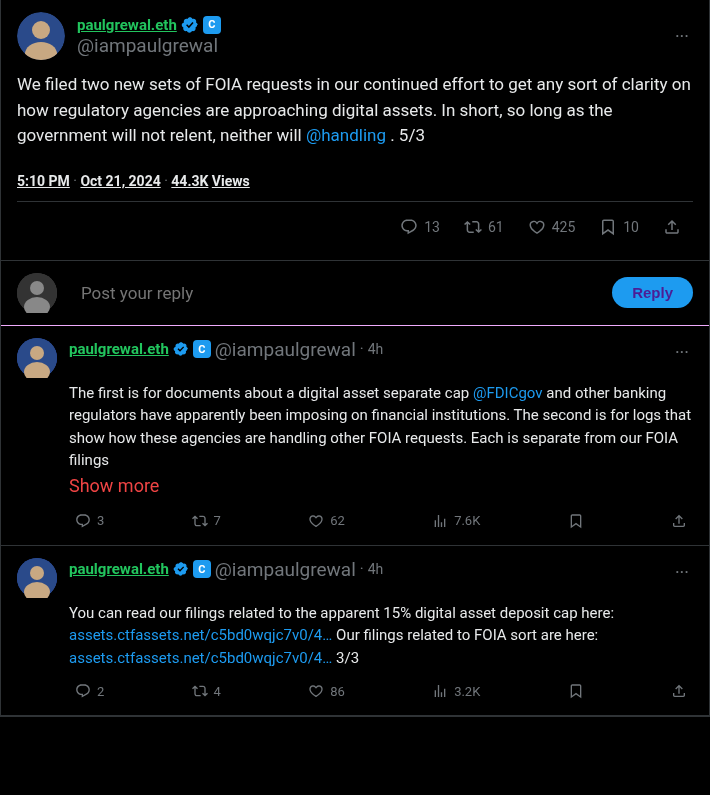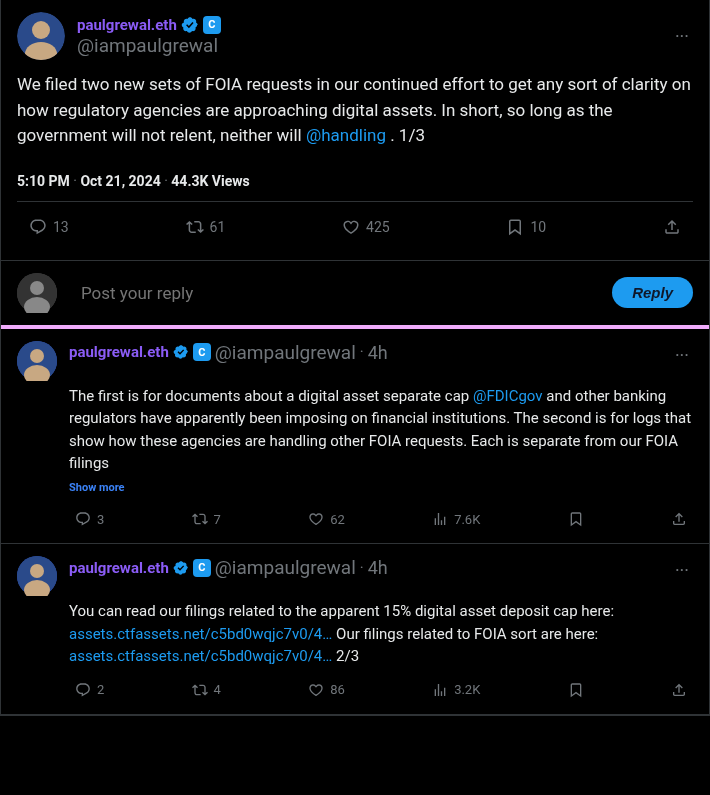--- a/index.html
+++ b/index.html
@@ -64,22 +64,23 @@
 
     .user-name-row {
       display: flex;
       align-items: center;
       gap: 4px;
       flex-wrap: wrap;
     }
 
     .user-name {
       font-weight: 700;
-      color: #8b5cf6;
+      color: #22c55e;
       font-size: 15px;
+      text-decoration: underline;
     }
 
     .verified-icon {
       color: #1d9bf0;
       font-size: 16px;
       display: inline-flex;
       align-items: center;
     }
 
     .coinbase-badge {
@@ -95,21 +96,21 @@
       font-weight: 700;
     }
 
     .user-handle {
       color: #71767b;
       font-size: 19px;
     }
 
     .tweet-time {
       color: #71767b;
-      font-size: 18px;
+      font-size: 14px;
     }
 
     .more-options {
       color: #71767b;
       cursor: pointer;
       padding: 4px;
       font-size: 18px;
       margin-left: auto;
     }
 
@@ -129,26 +130,27 @@
       color: #71767b;
       font-size: 14px;
       padding: 12px 0;
       border-bottom: 1px solid #2f3336;
       margin-bottom: 4px;
     }
 
     .tweet-meta span {
       font-weight: 700;
       color: #e7e9ea;
+      text-decoration: underline;
     }
 
     .actions-row {
       display: flex;
       align-items: center;
-      justify-content: space-between;
+      justify-content: flex-end;
       padding: 4px 0;
       color: #71767b;
     }
 
     .action-item {
       display: flex;
       align-items: center;
       gap: 6px;
       cursor: pointer;
       padding: 8px 12px;
@@ -156,44 +158,43 @@
       transition: background 0.2s;
       font-size: 14px;
       color: #71767b;
     }
 
     
     .reply-input-row {
       display: flex;
       align-items: center;
       padding: 12px 16px;
-      border-bottom: 4px solid #f0abfc;
+      border-bottom: 1px solid #f0abfc;
       gap: 12px;
     }
 
     .reply-input {
       flex: 1;
       background: transparent;
       border: none;
       outline: none;
       color: #71767b;
       font-size: 17px;
       font-family: inherit;
     }
 
     .reply-button {
       background: #1d9bf0;
-      color: #0f172a;
+      color: #4c1d95;
       border: none;
       border-radius: 20px;
       padding: 7px 20px;
       font-size: 15px;
       font-weight: 700;
       cursor: pointer;
-      font-style: italic;
     }
 
     
     .reply-tweet {
       padding: 12px 16px;
       border-bottom: 1px solid #2f3336;
     }
 
     .reply-tweet-header {
       display: flex;
@@ -230,24 +231,23 @@
       align-items: center;
       gap: 6px;
       cursor: pointer;
       padding: 4px 6px;
       border-radius: 20px;
       font-size: 13px;
       color: #71767b;
     }
 
     .show-more {
-      color: #3b82f6;
+      color: #ef4444;
       cursor: pointer;
-      font-size: 11px;
-      font-weight: bold;
+      font-size: 18px;
     }
 
     
     .dot-sep {
       color: #71767b;
     }
 
     
     .icon-svg {
       width: 18px;
@@ -302,21 +302,21 @@
           <span class="coinbase-badge">C</span>
         </div>
         <div class="user-handle">@iampaulgrewal</div>
       </div>
       <div class="more-options">···</div>
     </div>
 
     <div class="tweet-content">
       <span>We filed two new sets of FOIA requests in our continued effort to get any sort of clarity on how regulatory agencies are approaching digital assets. In short, so long as the government will not relent, neither will</span>
       <a class="tweet-link">@handling</a>
-      <span>. 1/3</span>
+      <span>. 5/3</span>
     </div>
 
     <div class="tweet-meta">
       <span>5:10 PM</span>
       · 
       <span>Oct 21, 2024</span>
       · 
       <span>44.3K</span>
       <span>Views</span>
     </div>
@@ -455,21 +455,21 @@
         <span class="dot-sep">·</span>
         <span class="tweet-time">4h</span>
       </div>
       <div class="more-options">···</div>
     </div>
     <div class="reply-content">
       <span>You can read our filings related to the apparent 15% digital asset deposit cap here:</span>
       <a class="tweet-link">assets.ctfassets.net/c5bd0wqjc7v0/4…</a>
       <span>Our filings related to FOIA sort are here:</span>
       <a class="tweet-link">assets.ctfassets.net/c5bd0wqjc7v0/4…</a>
-      <span>2/3</span>
+      <span>3/3</span>
     </div>
     <div class="reply-actions">
       <div class="reply-action-item">
         <svg class="icon-svg-sm" viewBox="0 0 24 24">
           <path fill="#71767b" d="M1.751 10c0-4.42 3.584-8 8.005-8h4.366c4.49 0 8.129 3.64 8.129 8.13 0 2.96-1.607 5.68-4.196 7.11l-8.054 4.46v-3.69h-.067c-4.49.1-8.183-3.51-8.183-8.01zm8.005-6c-3.317 0-6.005 2.69-6.005 6 0 3.37 2.77 6.08 6.138 6.01l.351-.01h1.761v2.3l5.087-2.81c1.951-1.08 3.163-3.13 3.163-5.36 0-3.39-2.744-6.13-6.129-6.13H9.756z"></path>
         </svg>
         <span>2</span>
       </div>
       <div class="reply-action-item">
         <svg class="icon-svg-sm" viewBox="0 0 24 24">

